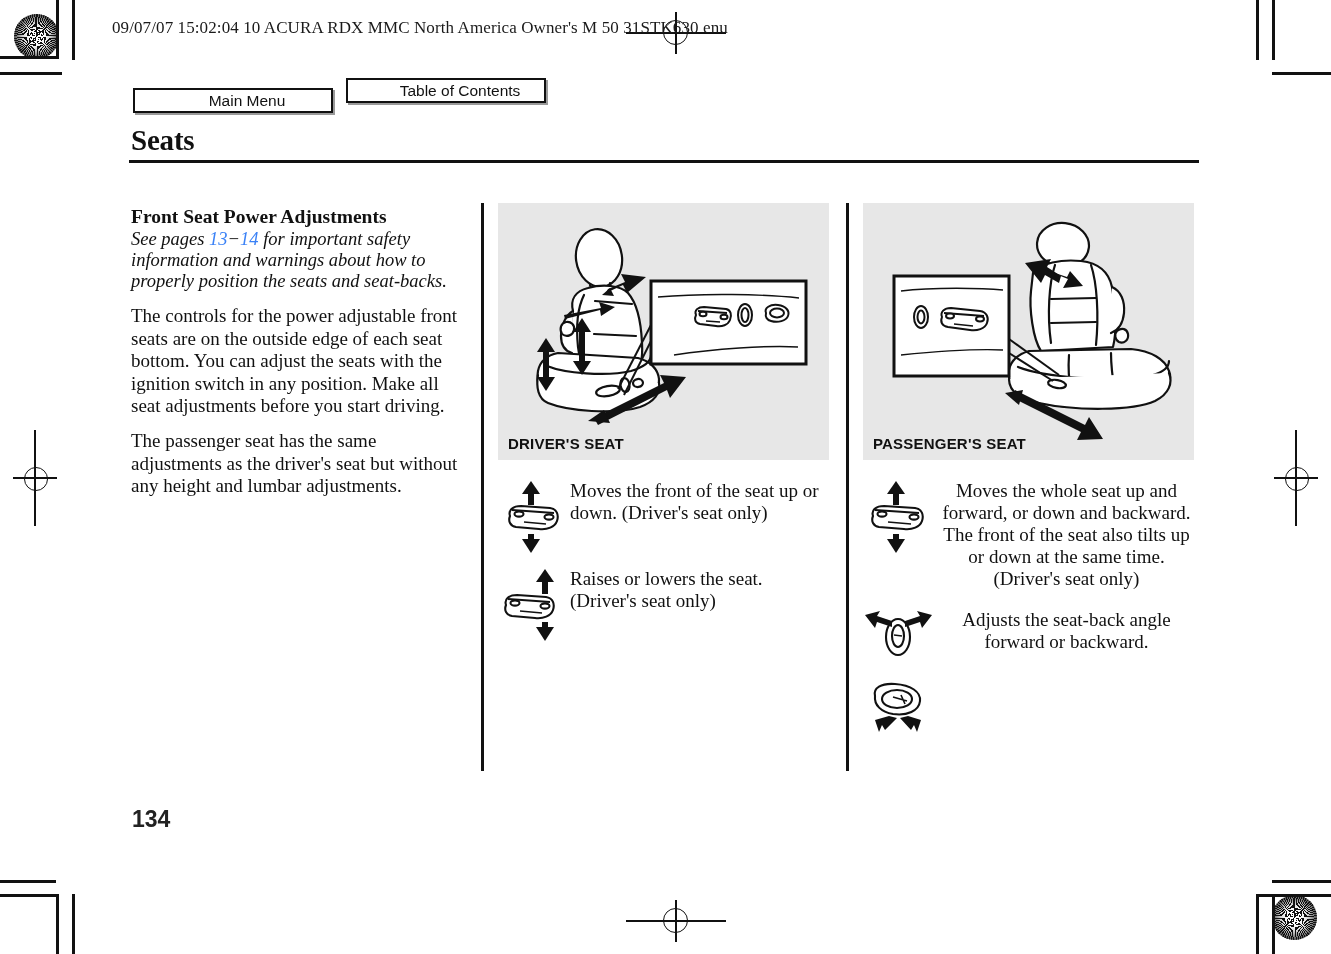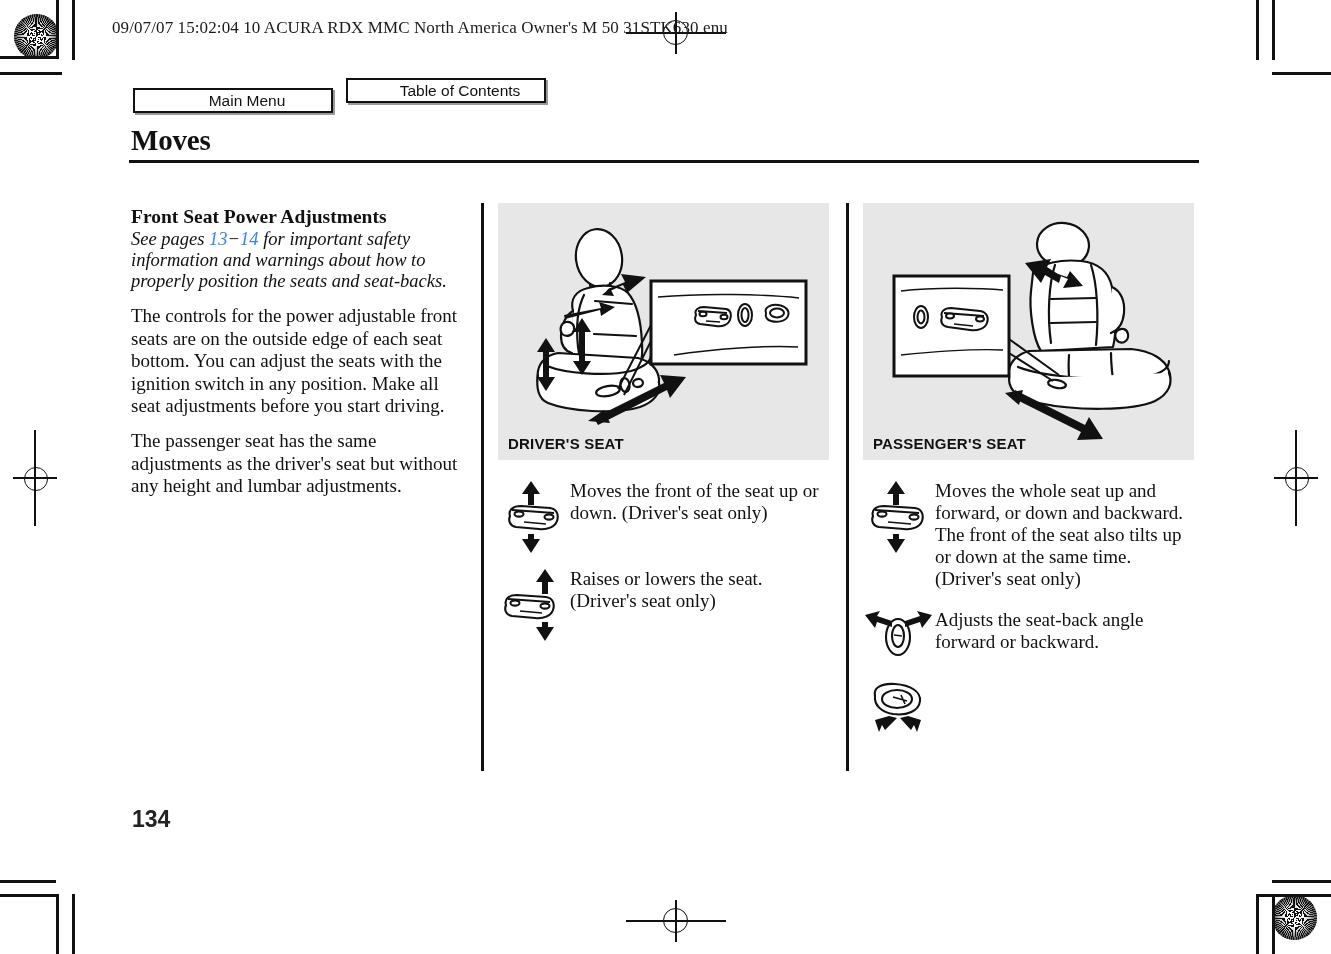--- a/index.html
+++ b/index.html
@@ -155,21 +155,21 @@
     justify-content: center;
     align-items: flex-start;
     padding-top: 2px;
   }
   .ctrl-text {
     font-size: 19px;
     line-height: 1.16;
     color: #111;
     padding-top: 1px;
   }
-  #col-right .ctrl-row { margin-bottom: 18px; }
+  #col-right .ctrl-row { margin-bottom: 18px; text-align: center; }
 
   
   .page-number {
     position: absolute;
     left: 132px;
     top: 806px;
     font-family: "Liberation Sans", sans-serif;
     font-weight: bold;
     font-size: 23px;
     color: #222;
@@ -225,21 +225,21 @@
 
 <div class="header-code">09/07/07 15:02:04    10 ACURA RDX MMC North America Owner's M 50 31STK630 enu</div>
 
 <div class="navbtn" id="btn-main-menu">
   <span>Main Menu</span>
 </div>
 <div class="navbtn" id="btn-toc">
   <span>Table of Contents</span>
 </div>
 
-<div class="page-title">Moves</div>
+<div class="page-title">Seats</div>
 <div class="title-rule"></div>
 
 <div class="col-divider" id="divider-1"></div>
 <div class="col-divider" id="divider-2"></div>
 
 <div class="col" id="col-left">
   <div class="sec-head">Front Seat Power Adjustments</div>
   <div class="italic-note">
     <span>See pages </span><span class="pglink">13</span><span>−</span><span class="pglink">14</span><span> for important safety information and warnings about how to properly position the seats and seat-backs.</span>
   </div>

